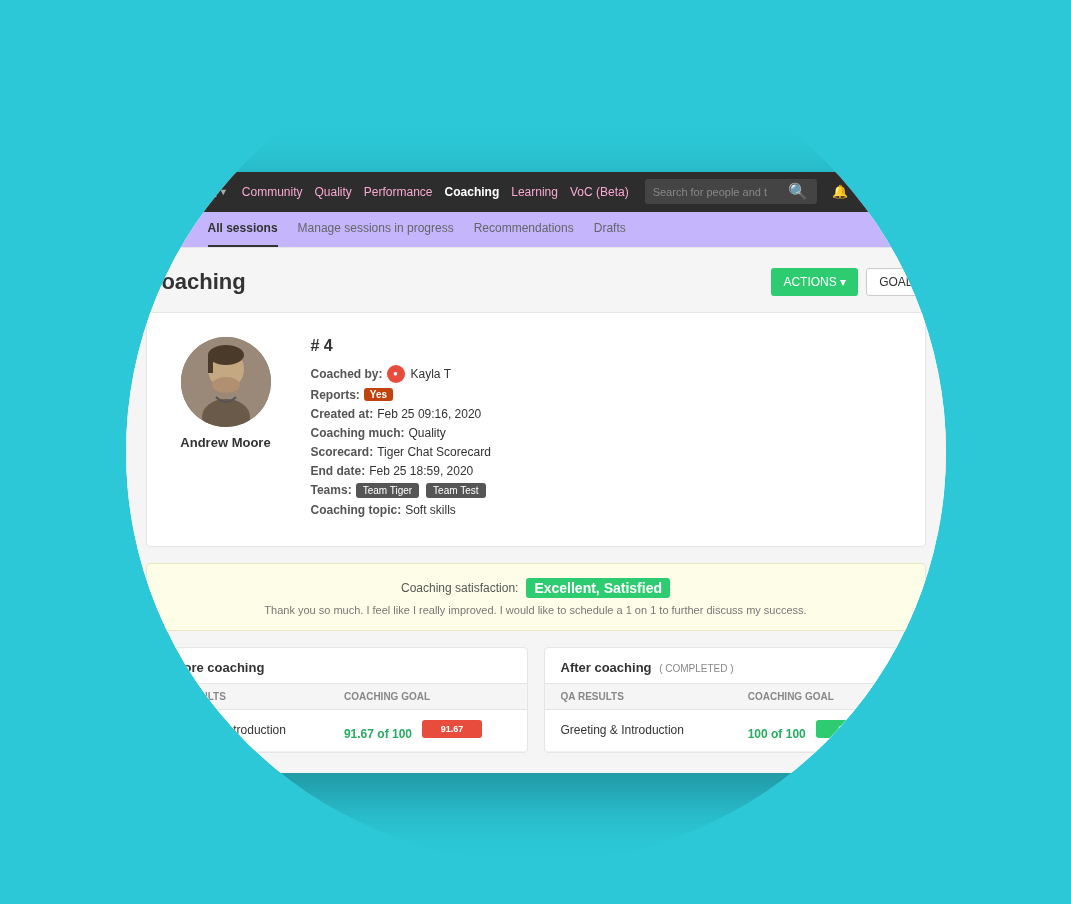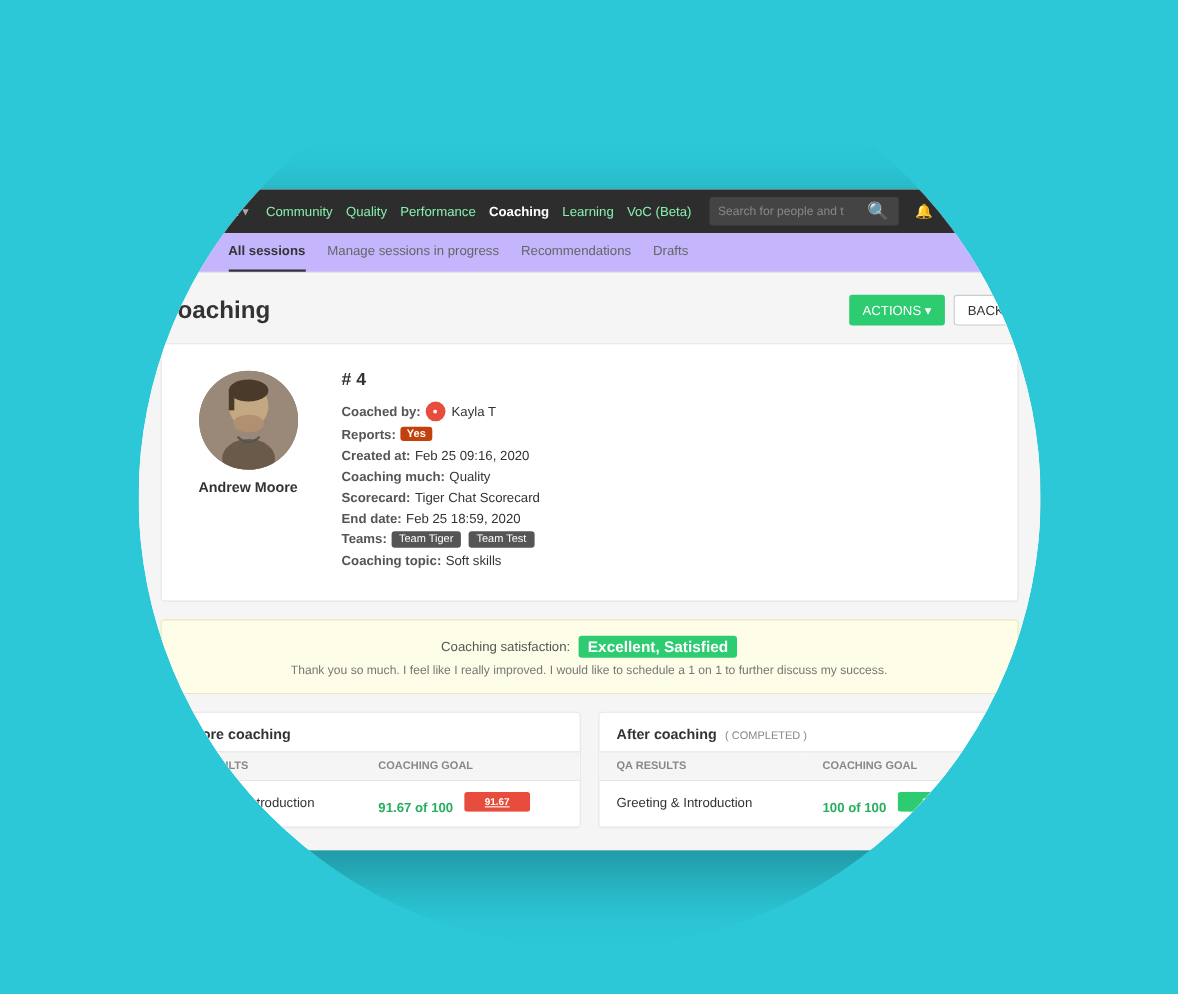--- a/index.html
+++ b/index.html
@@ -60,21 +60,21 @@
     }
 
     .nav-links {
       display: flex;
       gap: 12px;
       align-items: center;
       flex: 1;
     }
 
     .nav-link {
-      color: #86efac;
+      color: #f9a8d4;
       font-size: 12px;
       cursor: pointer;
       text-decoration: none;
       white-space: nowrap;
     }
 
     .nav-link.active {
       color: #fff;
       font-weight: 600;
     }
@@ -407,21 +407,20 @@
     .progress-bar-red {
       background: #e74c3c;
       width: 100%;
       height: 100%;
       display: flex;
       align-items: center;
       justify-content: center;
       font-size: 9px;
       color: #fff;
       font-weight: 600;
-      text-decoration: underline;
     }
 
     .progress-bar-green {
       background: #2ecc71;
       width: 100%;
       height: 100%;
       display: flex;
       align-items: center;
       justify-content: center;
       font-size: 9px;
@@ -481,21 +480,21 @@
       <a class="subnav-link">Recommendations</a>
       <a class="subnav-link">Drafts</a>
     </nav>
 
     <div class="main-content">
 
       <div class="page-header">
         <h1 class="page-title">Coaching</h1>
         <div class="header-actions">
           <button class="btn-actions">ACTIONS ▾</button>
-          <button class="btn-back">BACK</button>
+          <button class="btn-back">GOAL</button>
         </div>
       </div>
 
       <div class="profile-card">
         <div class="profile-avatar-section">
           <div class="profile-avatar">
 
             <svg viewBox="0 0 90 90" xmlns="http://www.w3.org/2000/svg">
               <rect width="90" height="90" fill="#9a8878"></rect>
 

